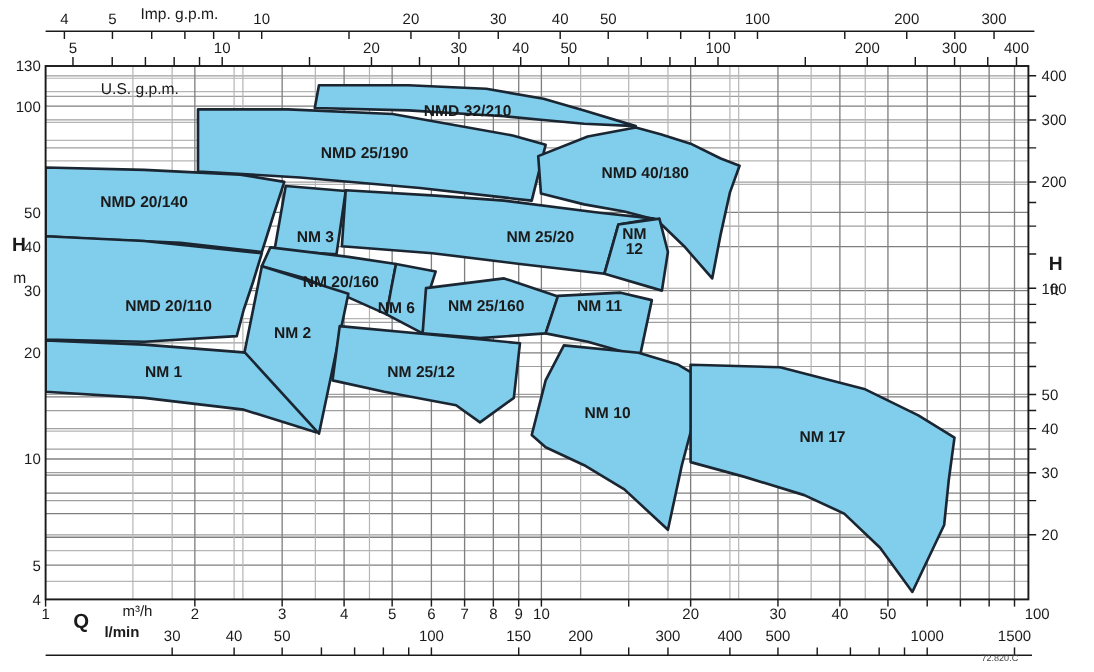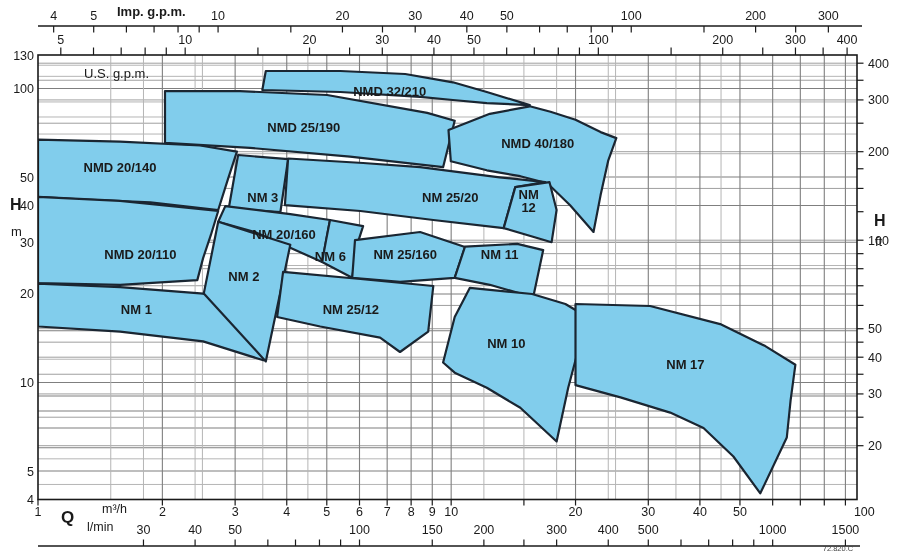--- a/index.html
+++ b/index.html
@@ -1,29 +1,29 @@
 <!DOCTYPE html>
 <html><head>
 <meta charset="utf-8">
 <style>
   html,body{margin:0;padding:0;background:#ffffff;}
   #stage{position:relative;width:912px;height:560px;background:#ffffff;overflow:hidden;
          font-family:"Liberation Sans", sans-serif;color:#1a1a1a;}
   #chart-svg{position:absolute;left:0;top:0;}
   .unit{position:absolute;font-size:13px;white-space:nowrap;}
-  #imp-label{left:117px;top:4px;font-weight:bold;}
+  #imp-label{left:117px;top:4px;}
   #us-label{left:84px;top:30px;margin-top:36px;}
   #h-left-label{left:10px;top:196px;font-weight:bold;font-size:16px;}
   #m-left-label{left:11px;top:224px;}
   #h-right-label{left:874px;top:212px;font-weight:bold;font-size:16px;}
   #ft-right-label{left:875px;top:234px;}
   #q-label{left:61px;top:508px;font-weight:bold;font-size:17px;}
   #m3h-label{left:87px;top:502px;font-size:12.5px;margin-left:15px;}
-  #lmin-label{left:87px;top:520px;font-size:12.5px;}
-  #doc-ref{left:818px;top:544px;width:40px;text-align:center;font-size:7.5px;color:#444;}
+  #lmin-label{left:87px;top:520px;font-size:12.5px;font-weight:bold;}
+  #doc-ref{left:818px;top:544px;width:40px;text-align:left;font-size:7.5px;color:#444;}
 </style>
 </head>
 <body>
 
 <div id="stage">
   <svg id="chart-svg" width="912" height="560">
       <defs>
         <clipPath id="plotclip">
           <rect x="38" y="55" width="819" height="444.5"></rect>
         </clipPath>

